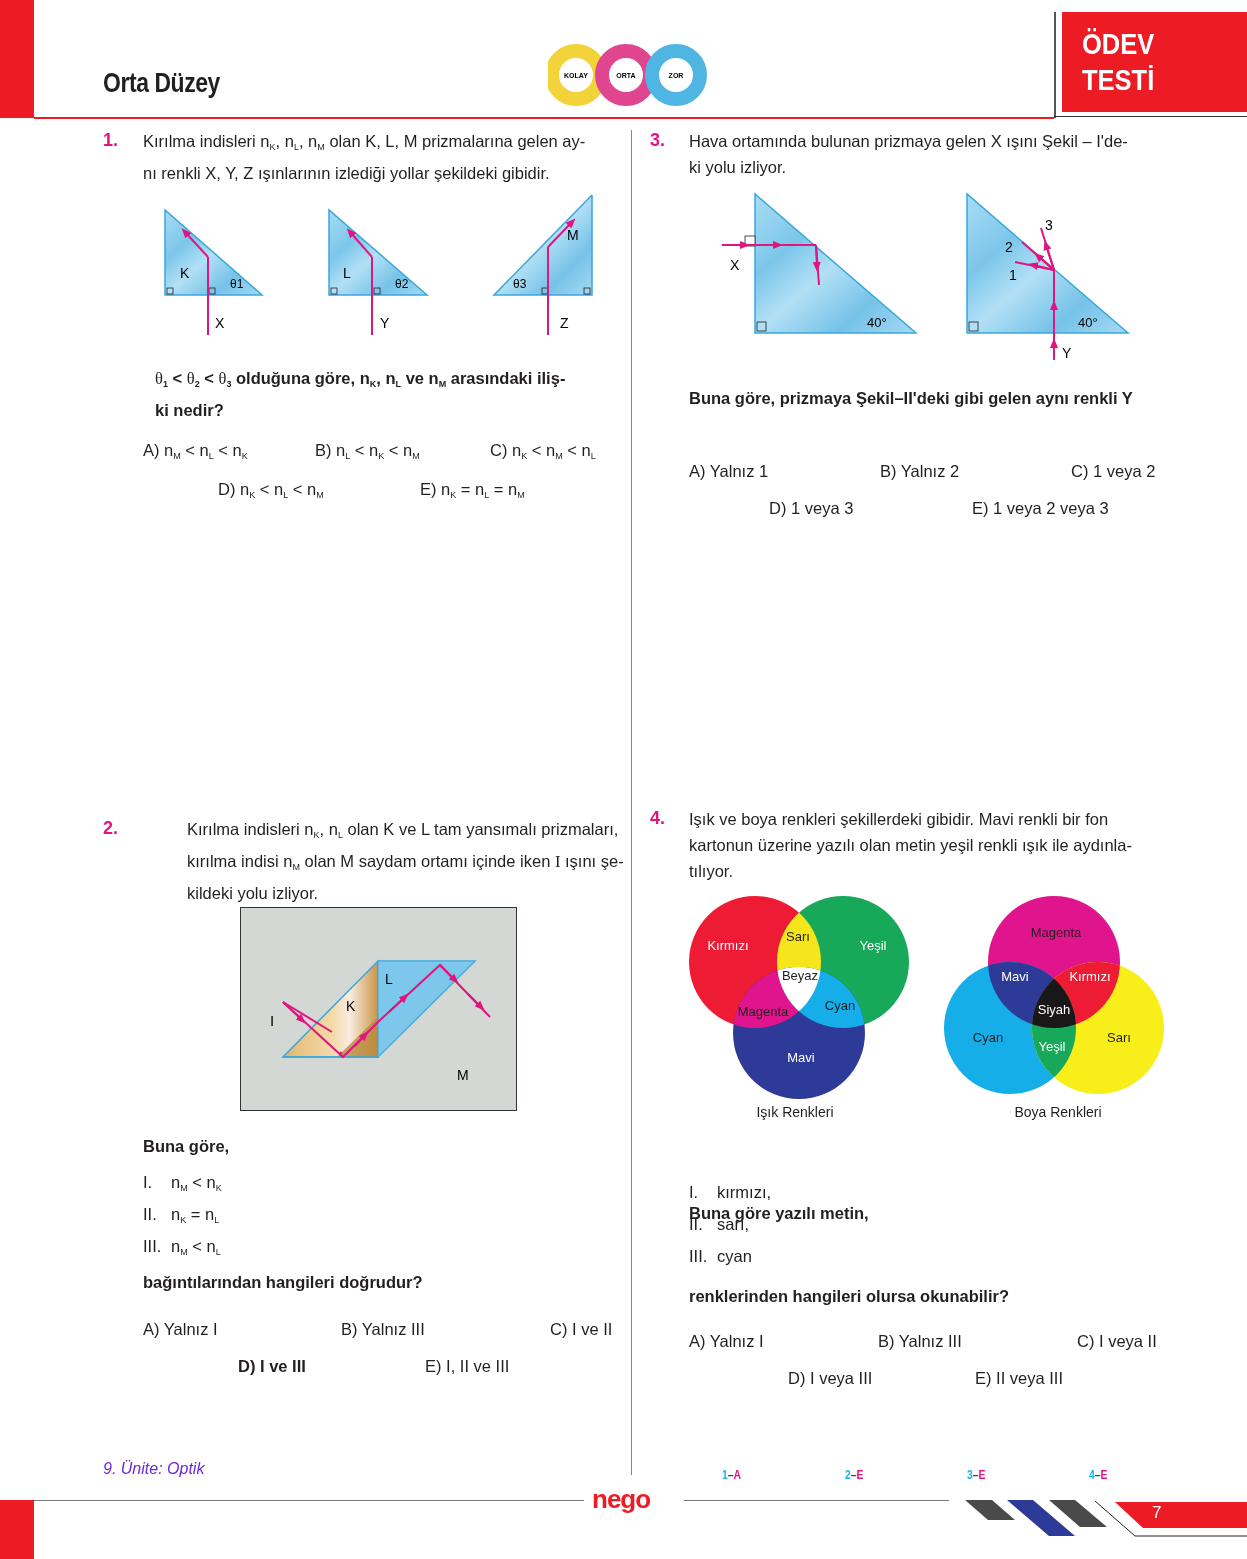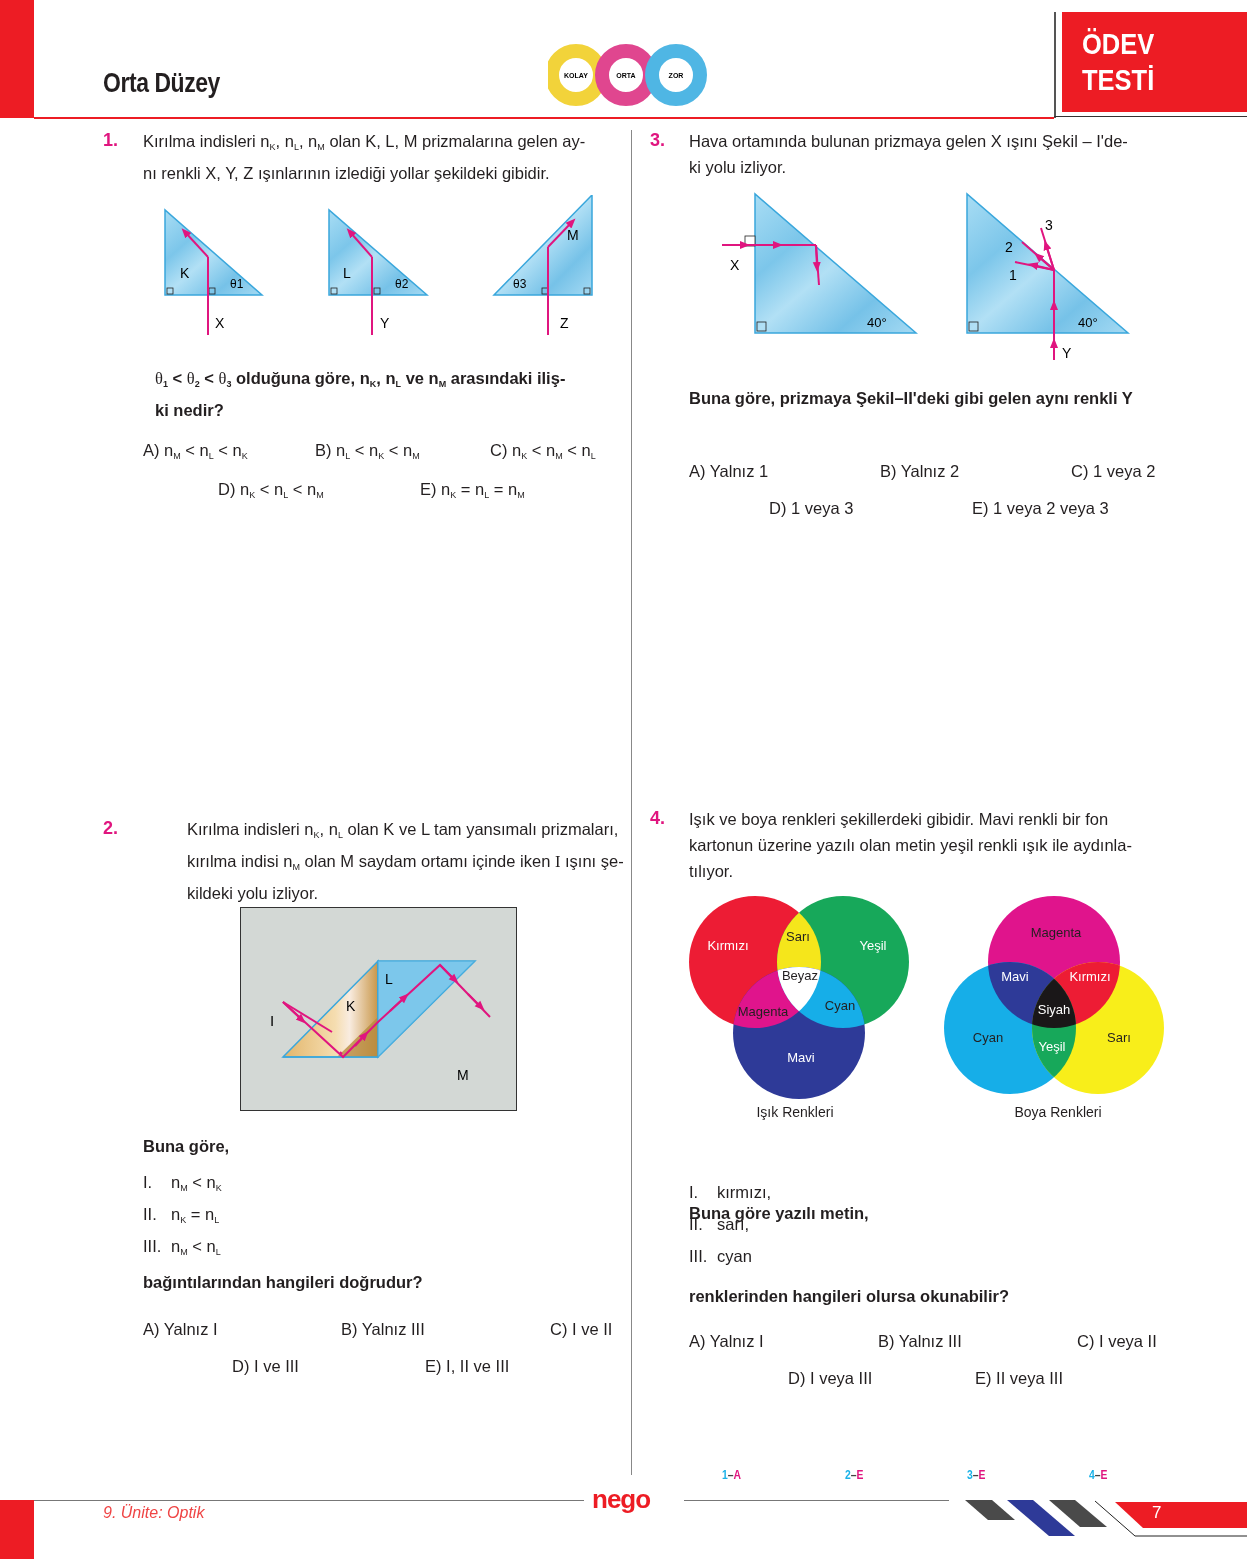--- a/index.html
+++ b/index.html
@@ -20,21 +20,21 @@
   sub { font-size:9px; vertical-align:-3px; }
   .opt { font-size:16.5px; position:absolute; white-space:nowrap; }
   .roman { font-size:16.5px; position:absolute; white-space:nowrap; }
   .roman .rl { display:inline-block; width:28px; }
   .answers span { position:absolute; font-weight:bold; font-size:13px; transform:scaleX(0.8); transform-origin:left; }
   .ans-num { color:#1ab2e8; }
   .ans-let { color:#e0157f; }
   .footer-rule { left:34px; top:1500px; width:550px; height:1px; background:#777; }
   .footer-rule2 { left:684px; top:1500px; width:265px; height:1px; background:#777; }
   .footer-red { left:0; top:1500px; width:34px; height:59px; background:#ed1c24; }
-  .footer-text { left:103px; top:1504px; font-style:italic; font-size:16px; color:#ef4444; }
+  .footer-text { left:103px; top:1460px; font-style:italic; font-size:16px; color:#6d28d9; }
   .page-num { left:1152px; top:1503px; color:#fff; font-size:17px; }
   svg text { font-family:"Liberation Sans", sans-serif; }
 </style>
 </head>
 <body>
 
 <div class="abs red-bar-left"></div>
 <div class="abs header-rule"></div>
 <div class="abs header-title">Orta Düzey</div>
 
@@ -218,21 +218,21 @@
 </svg>
 
 <div class="abs qtext bold" style="left:143px;top:1133px;">Buna göre,</div>
 <div class="roman" style="left:143px;top:1173px;"><span class="rl">I.</span>n<sub>M</sub> &lt; n<sub>K</sub></div>
 <div class="roman" style="left:143px;top:1205px;"><span class="rl">II.</span>n<sub>K</sub> = n<sub>L</sub></div>
 <div class="roman" style="left:143px;top:1237px;"><span class="rl">III.</span>n<sub>M</sub> &lt; n<sub>L</sub></div>
 <div class="abs qtext bold" style="left:143px;top:1269px;">bağıntılarından hangileri doğrudur?</div>
 <div class="opt" style="left:143px;top:1320px;">A) Yalnız I</div>
 <div class="opt" style="left:341px;top:1320px;">B) Yalnız III</div>
 <div class="opt" style="left:550px;top:1320px;">C) I ve II</div>
-<div class="opt" style="left:232px;top:1357px;">D) I ve III</div>
+<div class="opt" style="left:238px;top:1357px;font-weight:bold;">D) I ve III</div>
 <div class="opt" style="left:425px;top:1357px;">E) I, II ve III</div>
 
 <div class="abs qnum" style="left:650px;top:808px;">4.</div>
 <div class="abs qtext" style="left:689px;top:806px;width:480px;">
   <div>Işık ve boya renkleri şekillerdeki gibidir. Mavi renkli bir fon</div>
   <div>kartonun üzerine yazılı olan metin yeşil renkli ışık ile aydınla-</div>
   <div>tılıyor.</div>
 </div>
 
 <svg class="abs" style="left:680px;top:890px;" width="500" height="240">

